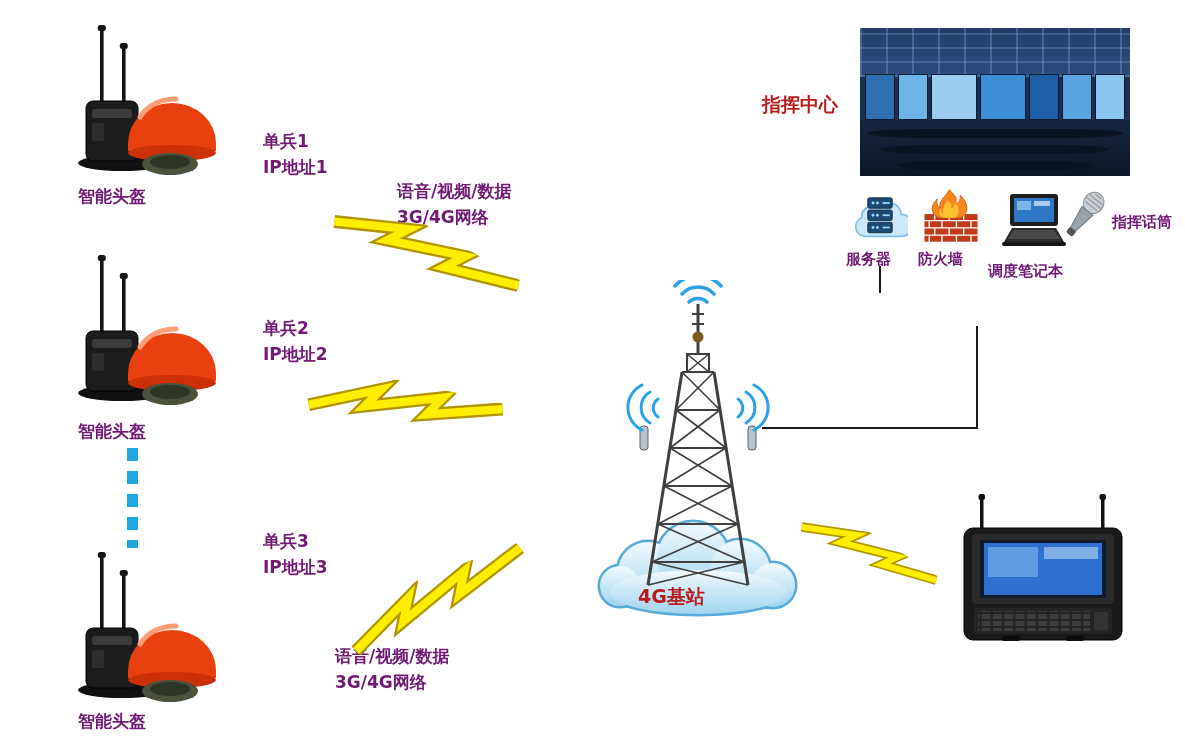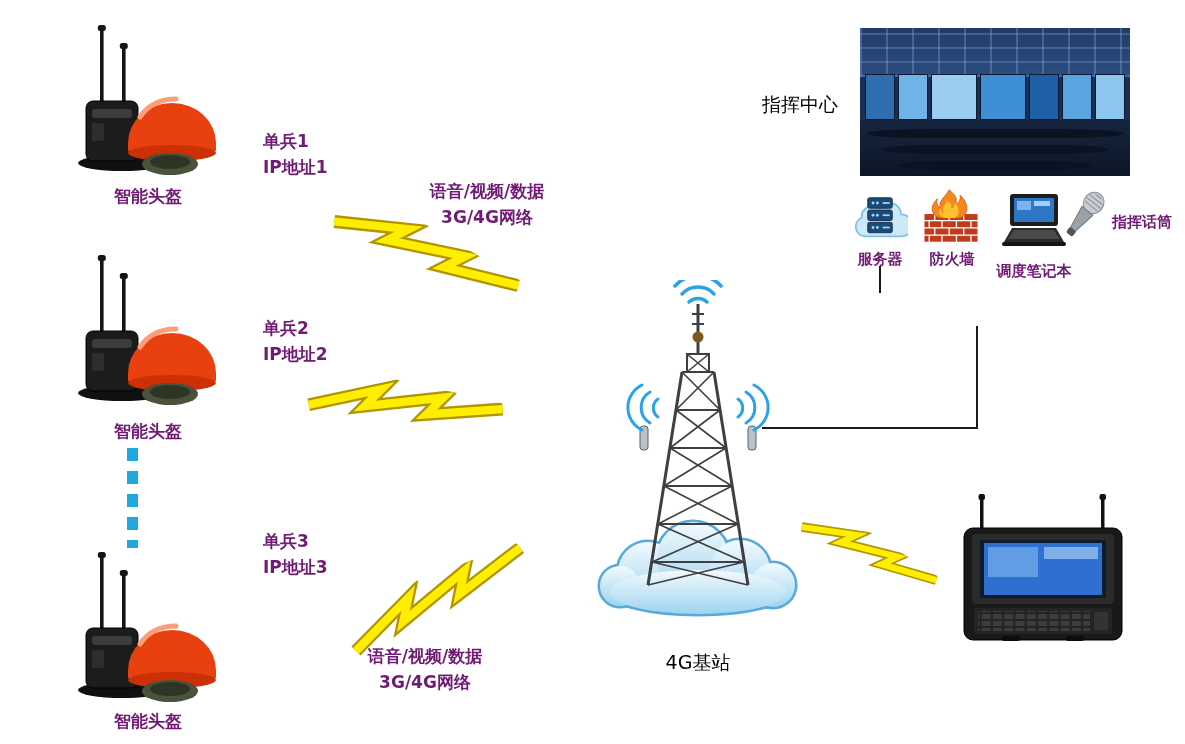--- a/index.html
+++ b/index.html
@@ -1,22 +1,22 @@
 <!DOCTYPE html>
 <html><head>
 <meta charset="utf-8">
 <style>
   * { margin:0; padding:0; box-sizing:border-box; }
   body { font-family:"DejaVu Sans","Liberation Sans",sans-serif; background:#fff; }
   .stage { position:relative; width:1185px; height:744px; background:#fff; overflow:hidden; }
   .abs { position:absolute; }
   .lbl { font-weight:bold; color:#701a75; font-size:17px; line-height:26px; }
-  .lbl-big { font-weight:normal; color:#000000; font-size:19px; }
+  .lbl-big { font-weight:bold; color:#b91c1c; font-size:19px; }
   .lbl-sm { font-weight:bold; color:#701a75; font-size:15px; }
-  .ctr { text-align:center; }
+  .ctr { }
   .bolt { transform-origin:left center; }
   .line { background:#1a1a1a; }
   .dotted-link {
     background: repeating-linear-gradient(180deg, #1fa7e0 0 13px, transparent 13px 23px);
   }
   .internet-bar {
     background:#7cc4e8; color:#fff; display:flex; align-items:center; justify-content:center;
     font-family:"DejaVu Sans Mono","Liberation Mono",monospace;
     font-size:23px; font-weight:bold; letter-spacing:7px; padding-left:7px;
   }
@@ -199,21 +199,21 @@
         <path d="M62,112 a18,18 0 0 0 0,31"></path>
         <path d="M54,105 a25,25 0 0 0 0,45"></path>
       </g>
       <g stroke="#2aa2e8" stroke-width="3" fill="none" stroke-linecap="round">
         <path d="M150,119 a11,11 0 0 1 0,18"></path>
         <path d="M158,112 a18,18 0 0 1 0,31"></path>
         <path d="M166,105 a25,25 0 0 1 0,45"></path>
       </g>
     </svg>
   </div>
-  <div class="abs lbl-big ctr" style="left:638px;top:650px;width:120px">4G基站</div>
+  <div class="abs lbl-big ctr" style="left:638px;top:584px;width:120px">4G基站</div>
 
   <div class="abs lbl-big" style="left:762px;top:92px">指挥中心</div>
   <div class="abs cc-photo" style="left:860px;top:28px;width:270px;height:148px">
     <div class="cc-ceiling"></div>
     <div class="cc-screenrow">
       <div></div>
         <div></div>
         <div></div>
         <div></div>
         <div></div>

